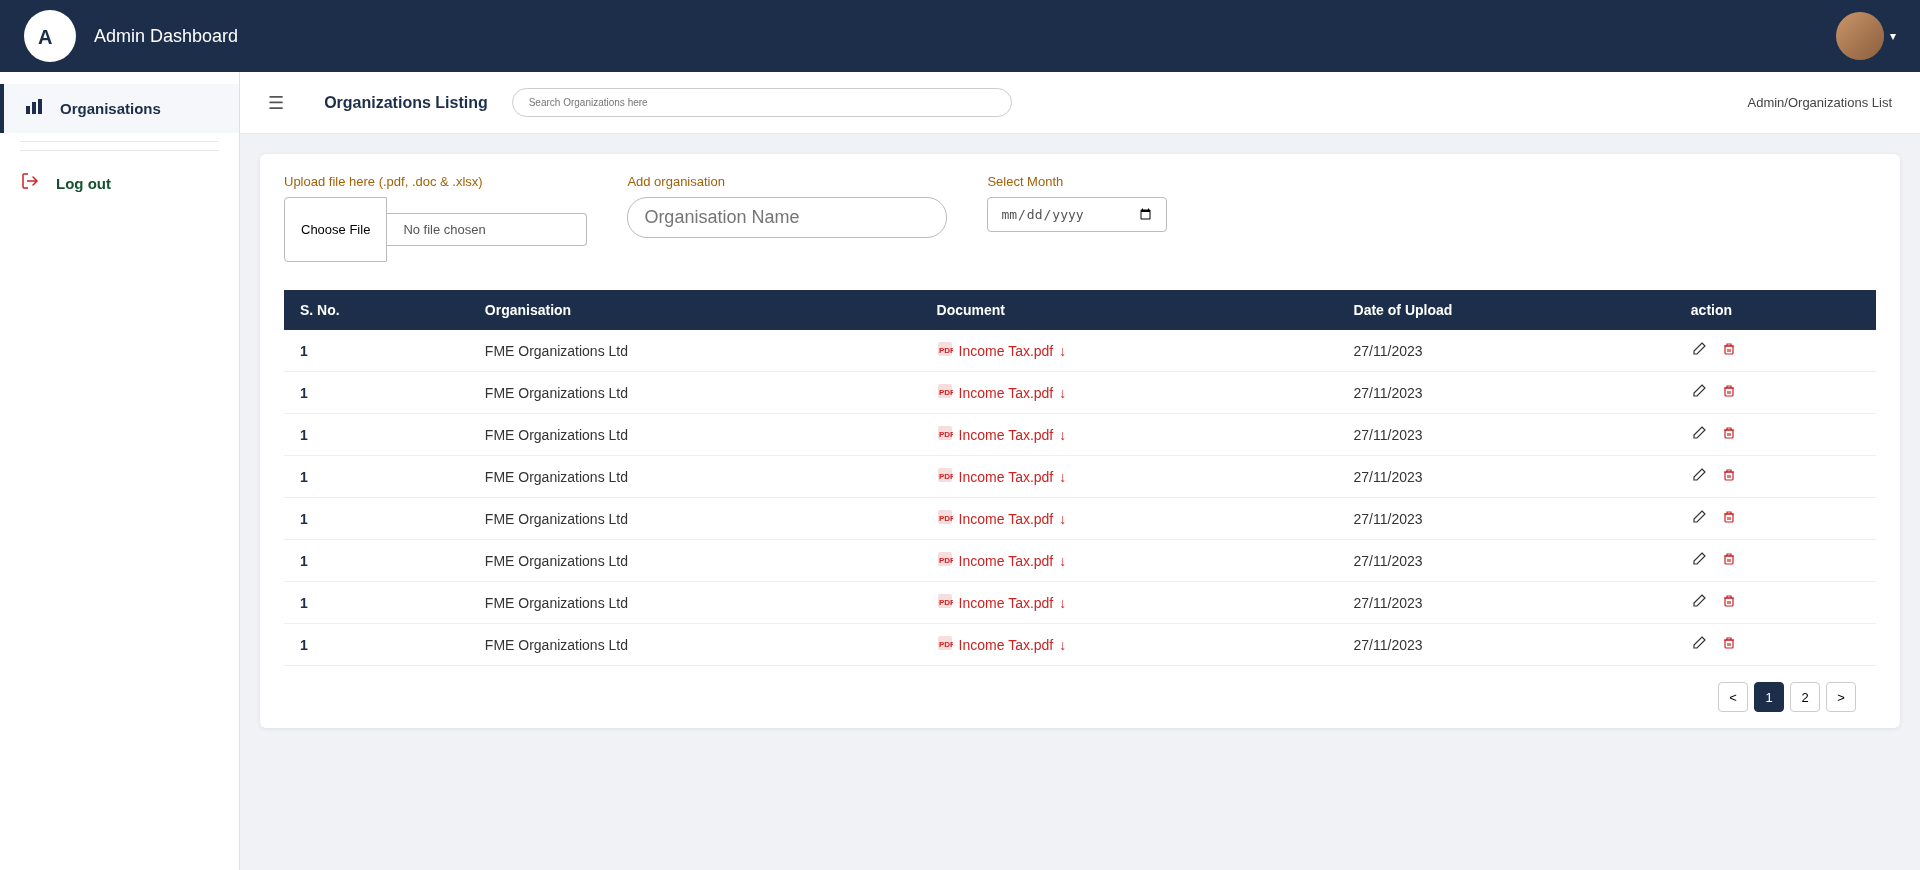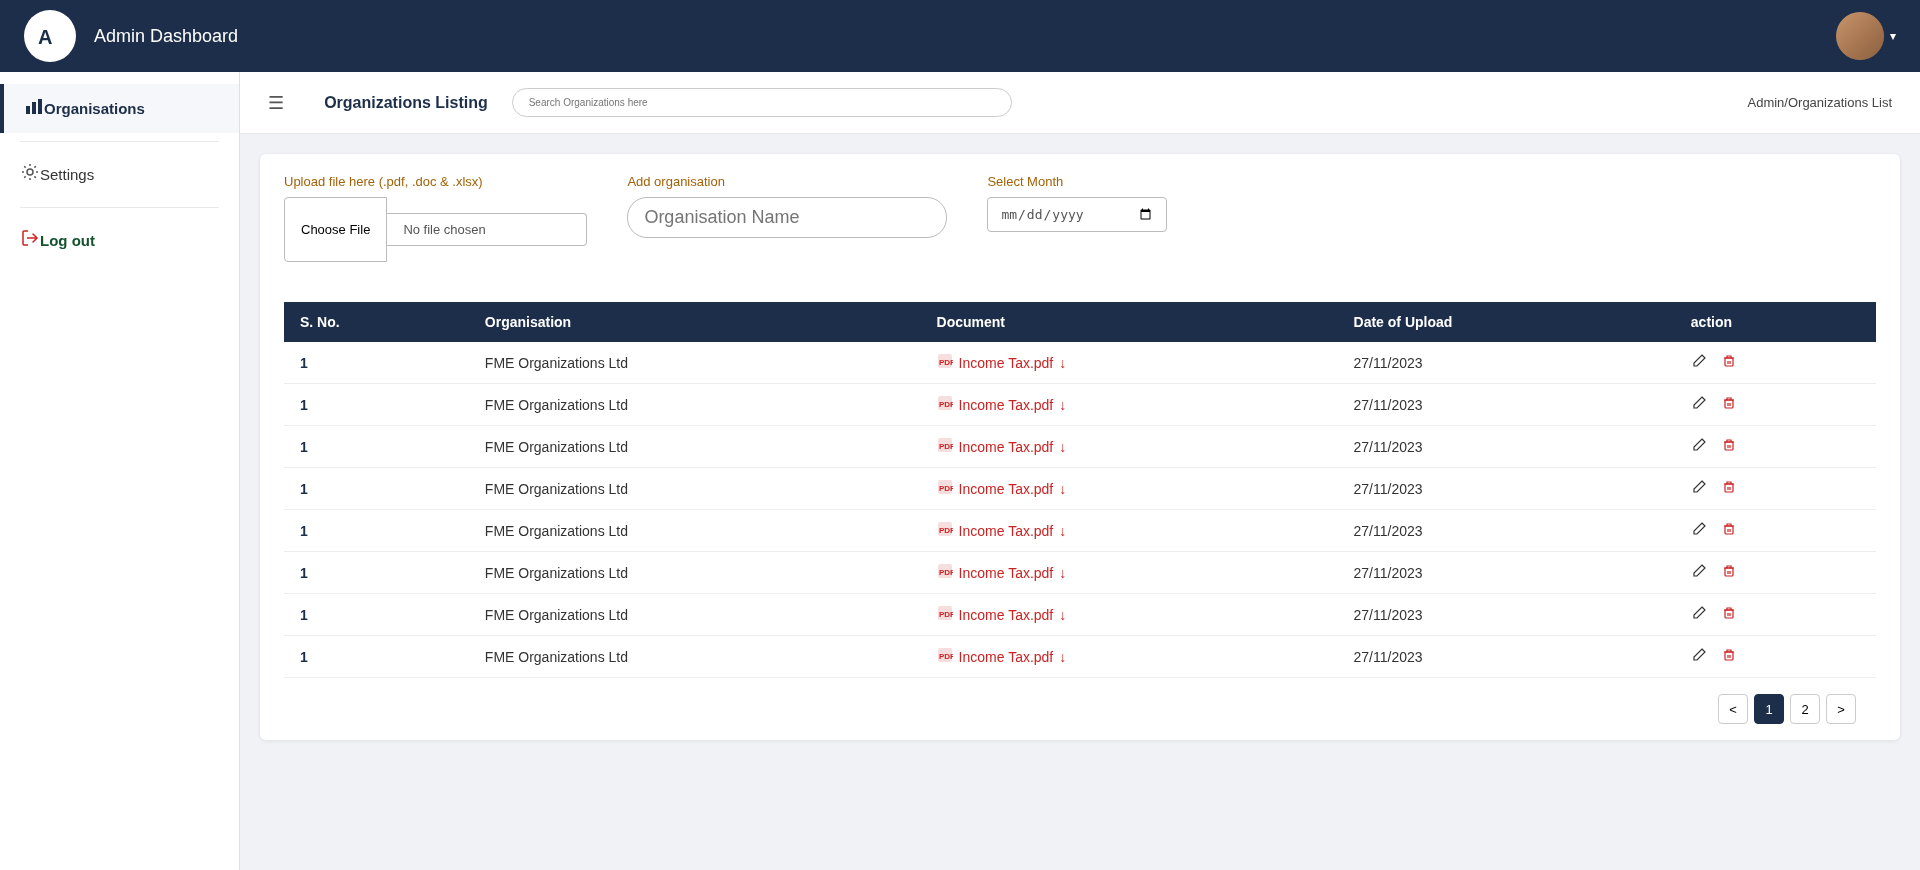--- a/index.html
+++ b/index.html
@@ -72,21 +72,21 @@
     .sidebar {
       width: 240px;
       background: white;
       border-right: 1px solid #e0e0e0;
       flex-shrink: 0;
       padding-top: 12px;
     }
     .sidebar-item {
       display: flex;
       align-items: center;
-      gap: 0;
+      gap: 16px;
       padding: 12px 20px;
       cursor: pointer;
       font-size: 15px;
       color: #333;
     }
     .sidebar-item.active {
       color: #1c2e4a;
       font-weight: 700;
       border-left: 4px solid #1c2e4a;
       background: #f5f7fa;
@@ -227,21 +227,21 @@
       font-size: 15px;
       cursor: pointer;
       font-weight: 500;
       margin-top: 24px;
     }
 
     
     .data-table {
       width: 100%;
       border-collapse: collapse;
-      margin-top: 20px;
+      margin-top: 8px;
     }
     .data-table thead tr {
       background: #1c2e4a;
       color: white;
     }
     .data-table thead th {
       padding: 12px 16px;
       text-align: left;
       font-size: 14px;
       font-weight: 600;
@@ -346,29 +346,20 @@
         
         <svg width="20" height="20" viewBox="0 0 20 20" fill="none">
           <rect x="2" y="10" width="4" height="8" fill="#1c2e4a"></rect>
           <rect x="8" y="6" width="4" height="12" fill="#1c2e4a"></rect>
           <rect x="14" y="3" width="4" height="15" fill="#1c2e4a"></rect>
         </svg>
       </span>
       <span>Organisations</span>
     </div>
     <hr class="sidebar-divider">
-    <div class="sidebar-item">
-      <span class="sidebar-item-icon">
-        <svg width="20" height="20" viewBox="0 0 20 20" fill="none">
-          <circle cx="10" cy="10" r="3" stroke="#555" stroke-width="1.5"></circle>
-          <path d="M10 2v2M10 16v2M2 10h2M16 10h2M4.22 4.22l1.42 1.42M14.36 14.36l1.42 1.42M4.22 15.78l1.42-1.42M14.36 5.64l1.42-1.42" stroke="#555" stroke-width="1.5"></path>
-        </svg>
-      </span>
-      <span>Settings</span>
-    </div>
     <hr class="sidebar-divider">
     <div class="sidebar-item logout">
       <span class="sidebar-item-icon">
         <svg width="20" height="20" viewBox="0 0 20 20" fill="none">
           <path d="M8 3H4a1 1 0 00-1 1v12a1 1 0 001 1h4" stroke="#cc2222" stroke-width="1.5"></path>
           <path d="M13 14l4-4-4-4" stroke="#cc2222" stroke-width="1.5" stroke-linecap="round"></path>
           <line x1="17" y1="10" x2="7" y2="10" stroke="#cc2222" stroke-width="1.5"></line>
         </svg>
       </span>
       <span>Log out</span>

